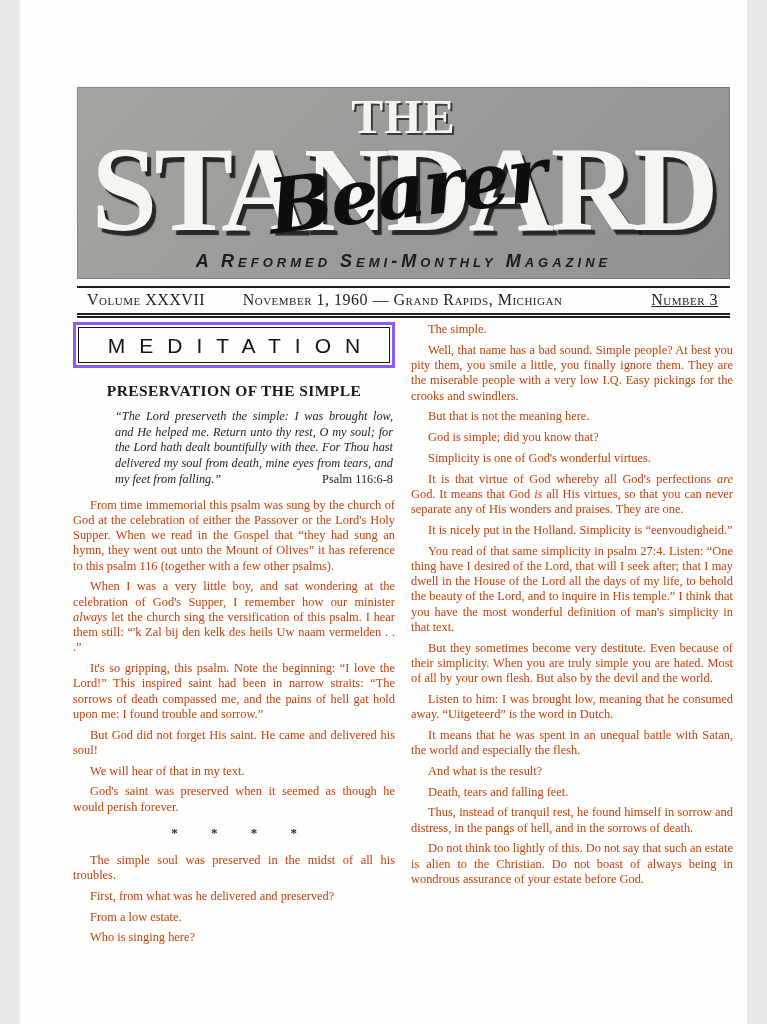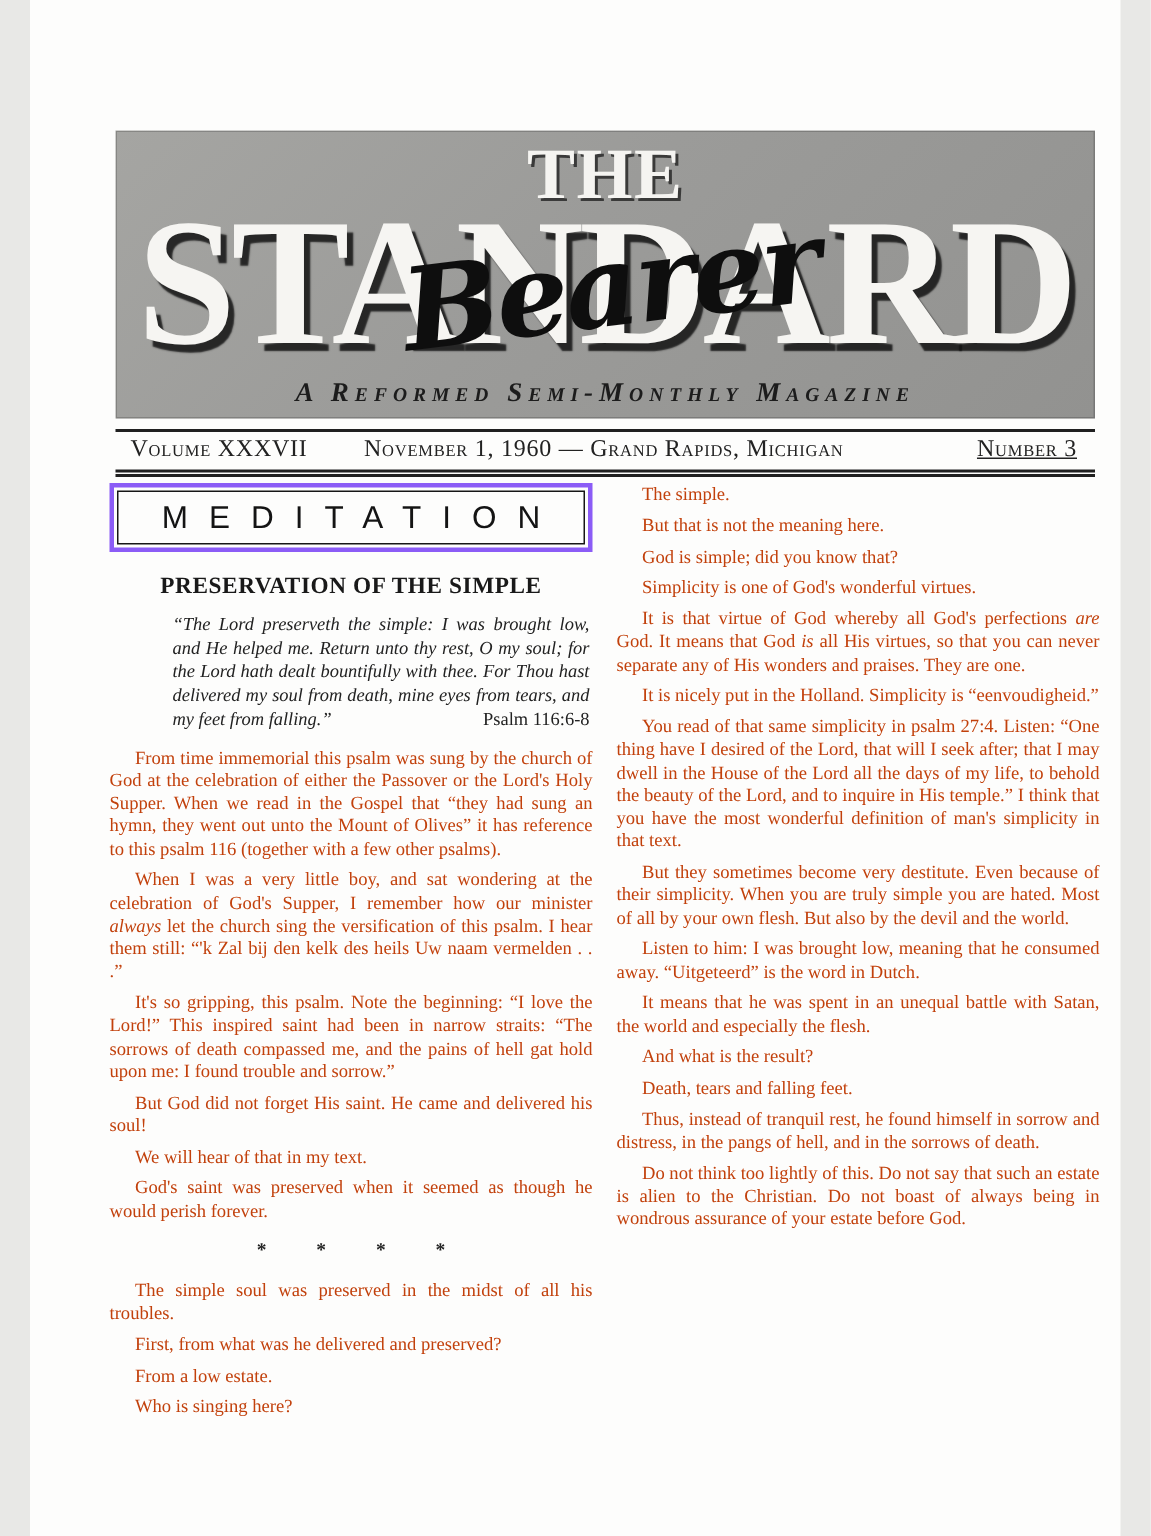--- a/index.html
+++ b/index.html
@@ -42,21 +42,21 @@
     text-align:center;
     font-family:"DejaVu Serif","Liberation Serif",serif;
     font-style:italic;font-weight:bold;
     font-size:76px;line-height:1;color:#0e0e0e;
     transform:rotate(-7deg);
     letter-spacing:-2px;
   }
   .mast-subtitle{
     position:absolute;left:0;right:0;bottom:7px;
     text-align:center;
-    font-family:Liberation Serif, serif;
+    font-family:Liberation Sans, sans-serif;
     font-style:italic;font-weight:600;
     font-variant:small-caps;
     font-size:18px;letter-spacing:4px;color:#1c1c1c;
   }
   
   .issue-line{
     position:absolute;left:57px;top:286px;width:653px;
     border-top:2px solid #202020;
     border-bottom:5px double #202020;
     padding:3px 0 4px 0;
@@ -163,20 +163,21 @@
           <p class="para">The simple soul was preserved in the midst of all his troubles.</p>
           <p class="para">First, from what was he delivered and preserved?</p>
           <p class="para">From a low estate.</p>
           <p class="para">Who is singing here?</p>
         </div>
     </div>
 
     <div class="col col-right">
       <div id="right-paras">
           <p class="para">The simple.</p>
+          <p class="para">Well, that name has a bad sound. Simple people? At best you pity them, you smile a little, you finally ignore them. They are the miserable people with a very low I.Q. Easy pickings for the crooks and swindlers.</p>
           <p class="para">But that is not the meaning here.</p>
           <p class="para">God is simple; did you know that?</p>
           <p class="para">Simplicity is one of God's wonderful virtues.</p>
           <p class="para">It is that virtue of God whereby all God's perfections <i>are</i> God. It means that God <i>is</i> all His virtues, so that you can never separate any of His wonders and praises. They are one.</p>
           <p class="para">It is nicely put in the Holland. Simplicity is “eenvoudigheid.”</p>
           <p class="para">You read of that same simplicity in psalm 27:4. Listen: “One thing have I desired of the Lord, that will I seek after; that I may dwell in the House of the Lord all the days of my life, to behold the beauty of the Lord, and to inquire in His temple.” I think that you have the most wonderful definition of man's simplicity in that text.</p>
           <p class="para">But they sometimes become very destitute. Even because of their simplicity. When you are truly simple you are hated. Most of all by your own flesh. But also by the devil and the world.</p>
           <p class="para">Listen to him: I was brought low, meaning that he consumed away. “Uitgeteerd” is the word in Dutch.</p>
           <p class="para">It means that he was spent in an unequal battle with Satan, the world and especially the flesh.</p>
           <p class="para">And what is the result?</p>

